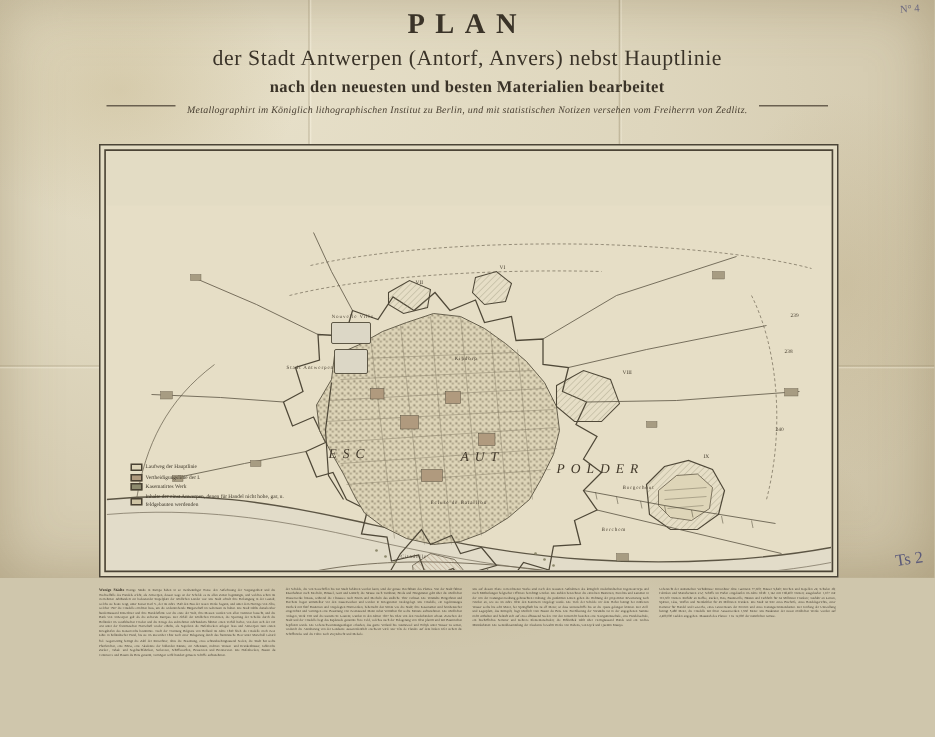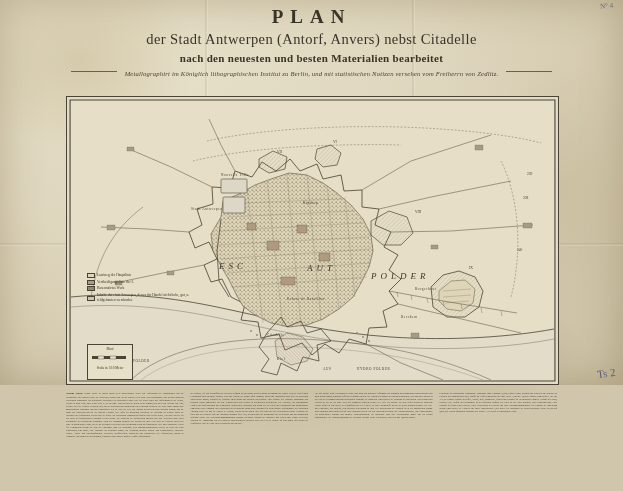--- a/index.html
+++ b/index.html
@@ -33,21 +33,21 @@
   #t-sub2{font-size:11px;margin-top:4px;font-weight:700;letter-spacing:.3px;}
   #t-sub3{font-size:6.6px;margin-top:6px;font-style:italic;letter-spacing:.2px;color:#4a4133;}
   #t-sub3 .rule{display:inline-block;width:46px;border-bottom:1px solid #6a6050;vertical-align:4px;margin:0 8px;}
 
   
   #mapframe{
     position:absolute;left:66px;top:96px;width:491px;height:287px;
     border:1.3px solid #4b4436;background:#e3dcc4;
     box-shadow:inset 0 0 0 2.5px #e3dcc4, inset 0 0 0 3.6px #4b4436;
   }
-  #mapinner{position:absolute;inset:4px;overflow:hidden;background:#e5ddc5;}
+  #mapinner{position:absolute;inset:4px;overflow:hidden;background:#e5ddc5;margin-top:36px;}
   .mapsvg{position:absolute;inset:0;}
 
   
   #legend{position:absolute;left:16px;top:172px;width:110px;font-size:3.6px;line-height:1.55;color:#3c3528;}
   .lg-row{display:flex;align-items:center;gap:2px;margin-bottom:1px;}
   .lg-sw{width:6px;height:3px;border:.4px solid #4a4234;flex:0 0 auto;}
   #compassbox{position:absolute;left:16px;top:243px;width:44px;height:34px;border:.7px solid #4b4436;background:#e7e0c8;}
   #compassbox .cap{font-size:3.4px;text-align:center;margin-top:1.5px;color:#3c3528;}
 
   
@@ -73,21 +73,21 @@
   <div class="stain s2"></div>
   <div class="stain s3"></div>
   <div class="stain s4"></div>
 
   <div class="fold foldv" style="left:205px"></div>
   <div class="fold foldv" style="left:412px"></div>
   <div class="fold foldh" style="top:243px"></div>
 
   <div id="titleblock">
     <div id="t-main">PLAN</div>
-    <div id="t-sub1">der Stadt Antwerpen (Antorf, Anvers) nebst Citadelle</div>
+    <div id="t-sub1">der Stadt Antwerpen (Antorf, Anvers) nebst Hauptlinie</div>
     <div id="t-sub2">nach den neuesten und besten Materialien bearbeitet</div>
     <div id="t-sub3"><span class="rule"></span><span>Metallographirt im Königlich lithographischen Institut zu Berlin, und mit statistischen Notizen versehen vom Freiherrn von Zedlitz.</span><span class="rule"></span></div>
   </div>
 
   <div id="mapframe">
     <div id="mapinner">
 
       <svg class="mapsvg" viewBox="0 0 483 279" preserveAspectRatio="none">
         <defs>
           <pattern id="hatchG" width="3" height="3" patternTransform="rotate(45)" patternUnits="userSpaceOnUse">

